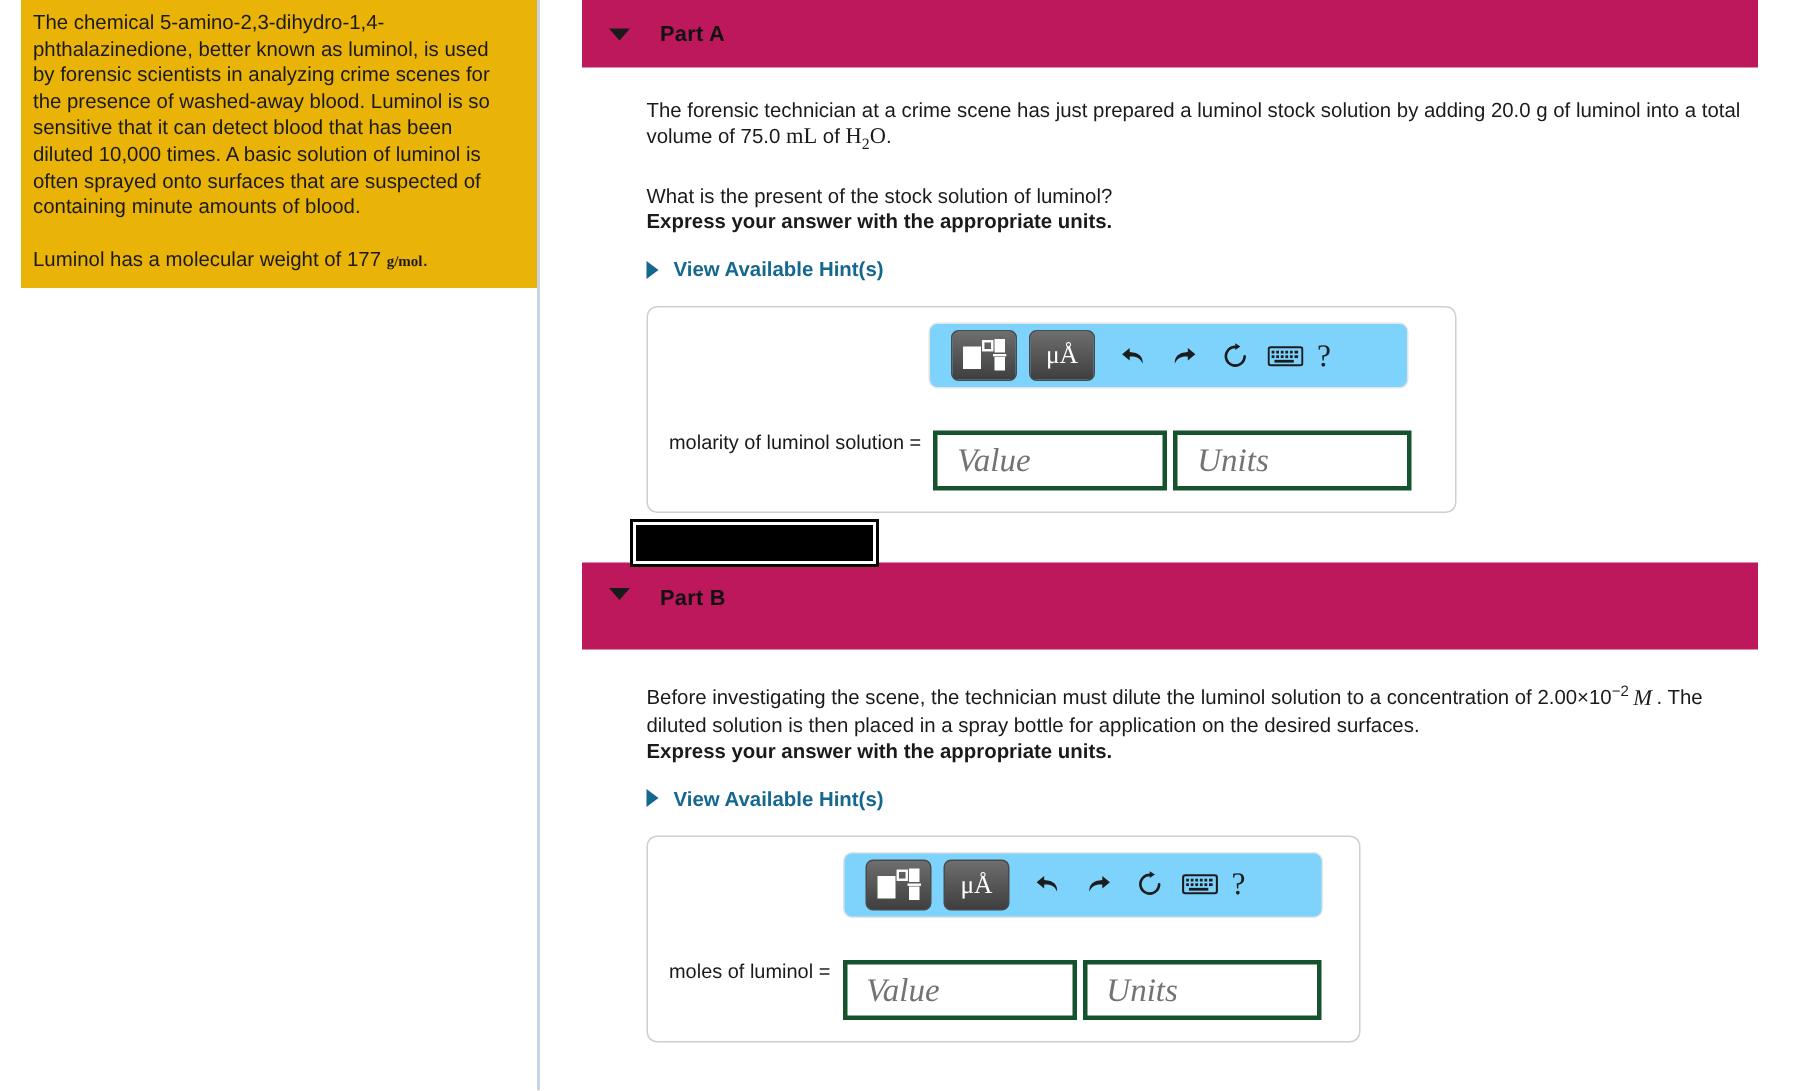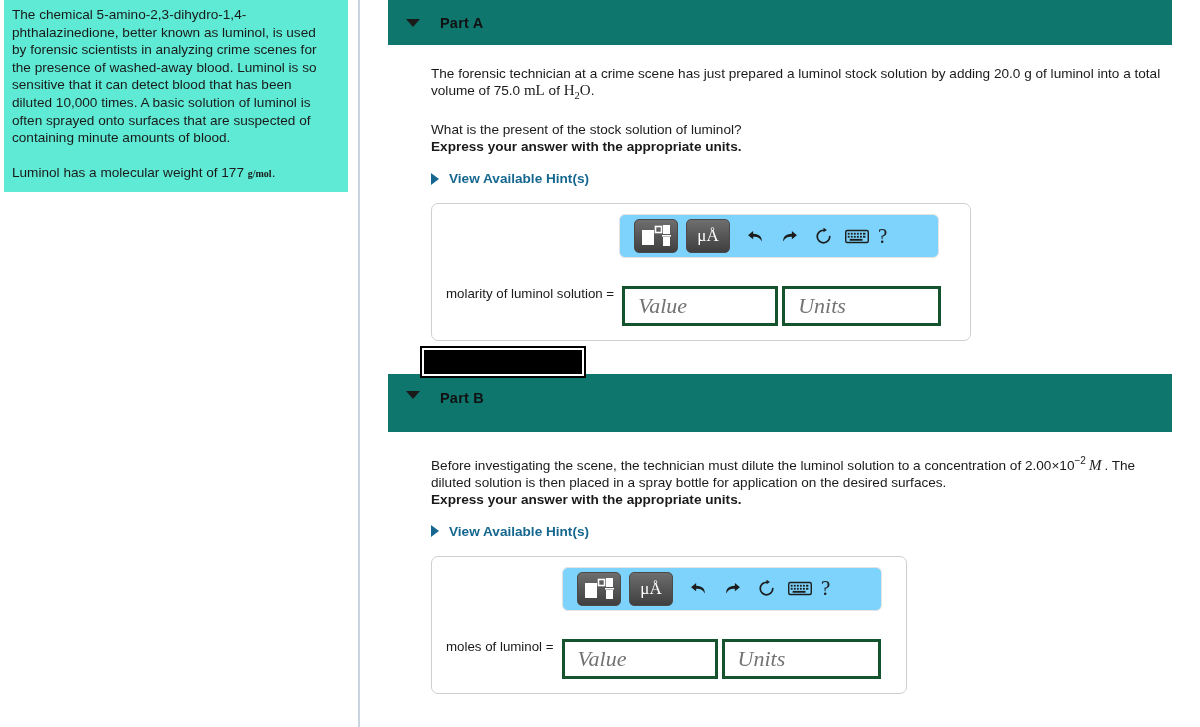--- a/index.html
+++ b/index.html
@@ -7,23 +7,23 @@
     margin: 0; padding: 0;
     width: 1200px; height: 727px;
     background: #ffffff;
     font-family: "Liberation Sans", sans-serif;
     overflow: hidden;
   }
   .page { position: relative; width: 1200px; height: 727px; }
 
   
   .left-panel {
-    position: absolute; left: 4px; top: 0;
+    position: absolute; left: 14px; top: 0;
     width: 344px; height: 192px;
-    background: #5eead4;
+    background: #eab308;
     padding: 6px 20px 8px 8px;
   }
   .left-panel p {
     margin: 0;
     font-size: 13.6px;
     line-height: 17.6px;
     color: #1a1a1a;
   }
   .left-panel p.second { margin-top: 17px; }
   .mw { font-family: "Liberation Serif", serif; font-size: 10px; font-weight: bold; }
@@ -34,21 +34,21 @@
     background: #c8d4e0;
   }
 
   
   .right-col {
     position: absolute; left: 388px; top: 0;
     width: 784px;
   }
 
   .part-header {
-    background: #0f766e;
+    background: #be185d;
     height: 45px;
     display: flex;
     align-items: center;
     padding-left: 18px;
   }
   .part-header.b { height: 58px; align-items: flex-start; padding-top: 16px; }
   .caret-down {
     width: 0; height: 0;
     border-left: 7px solid transparent;
     border-right: 7px solid transparent;

